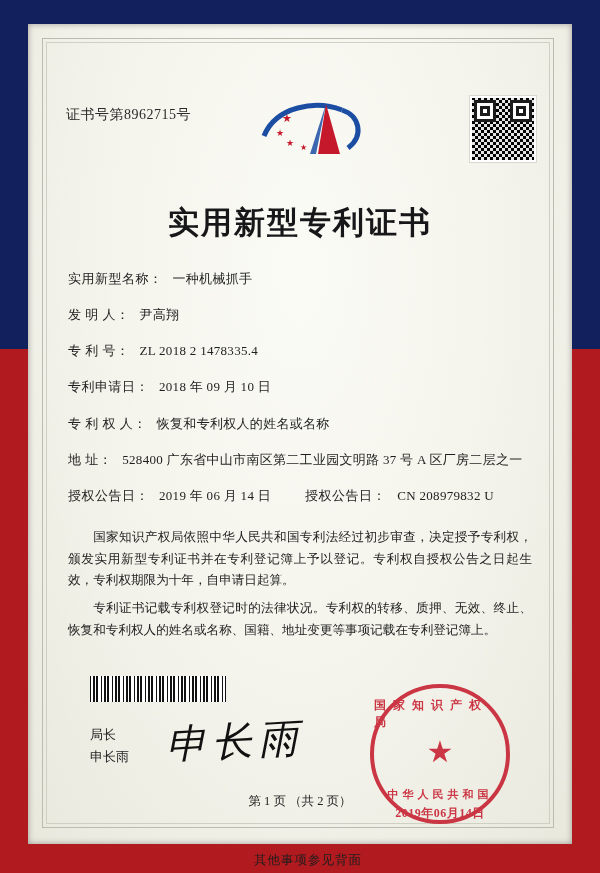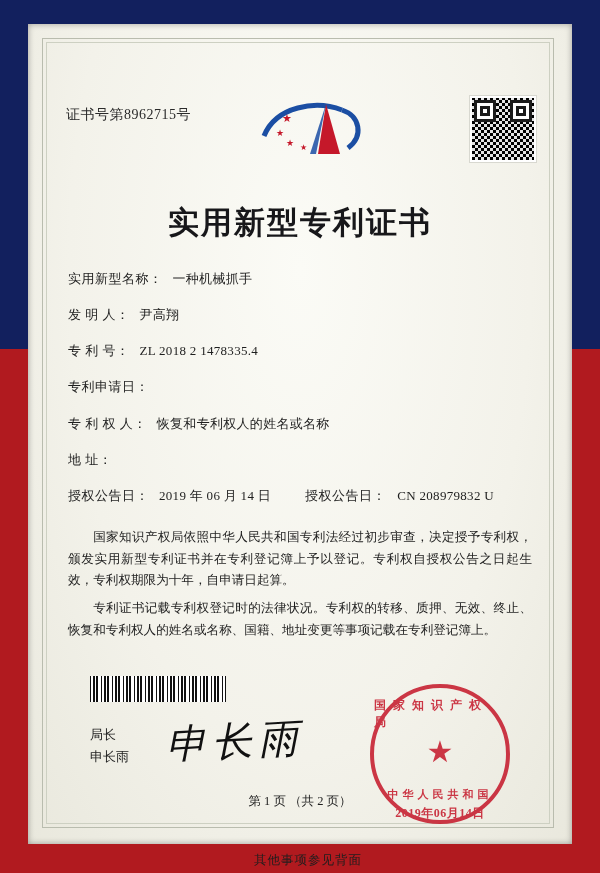--- a/index.html
+++ b/index.html
@@ -312,27 +312,29 @@
       <div class="field-row">
         <span class="field-label">发 明 人：</span>
         <span class="field-value">尹高翔</span>
       </div>
       <div class="field-row">
         <span class="field-label">专 利 号：</span>
         <span class="field-value">ZL 2018 2 1478335.4</span>
       </div>
       <div class="field-row">
         <span class="field-label">专利申请日：</span>
+        <span class="field-value">2018 年 09 月 10 日</span>
       </div>
       <div class="field-row">
         <span class="field-label">专 利 权 人：</span>
         <span class="field-value">恢复和专利权人的姓名或名称</span>
       </div>
       <div class="field-row">
         <span class="field-label">地          址：</span>
+        <span class="field-value">528400  广东省中山市南区第二工业园文明路 37 号 A 区厂房二层之一</span>
       </div>
       <div class="field-row two-col">
         <span class="field-label">授权公告日：</span>
         <span class="field-value">2019 年 06 月 14 日</span>
         <span class="grant-extra">
           <span class="field-label">授权公告日：</span>
           <span class="field-value">CN 208979832 U</span>
         </span>
       </div>
     </div>

